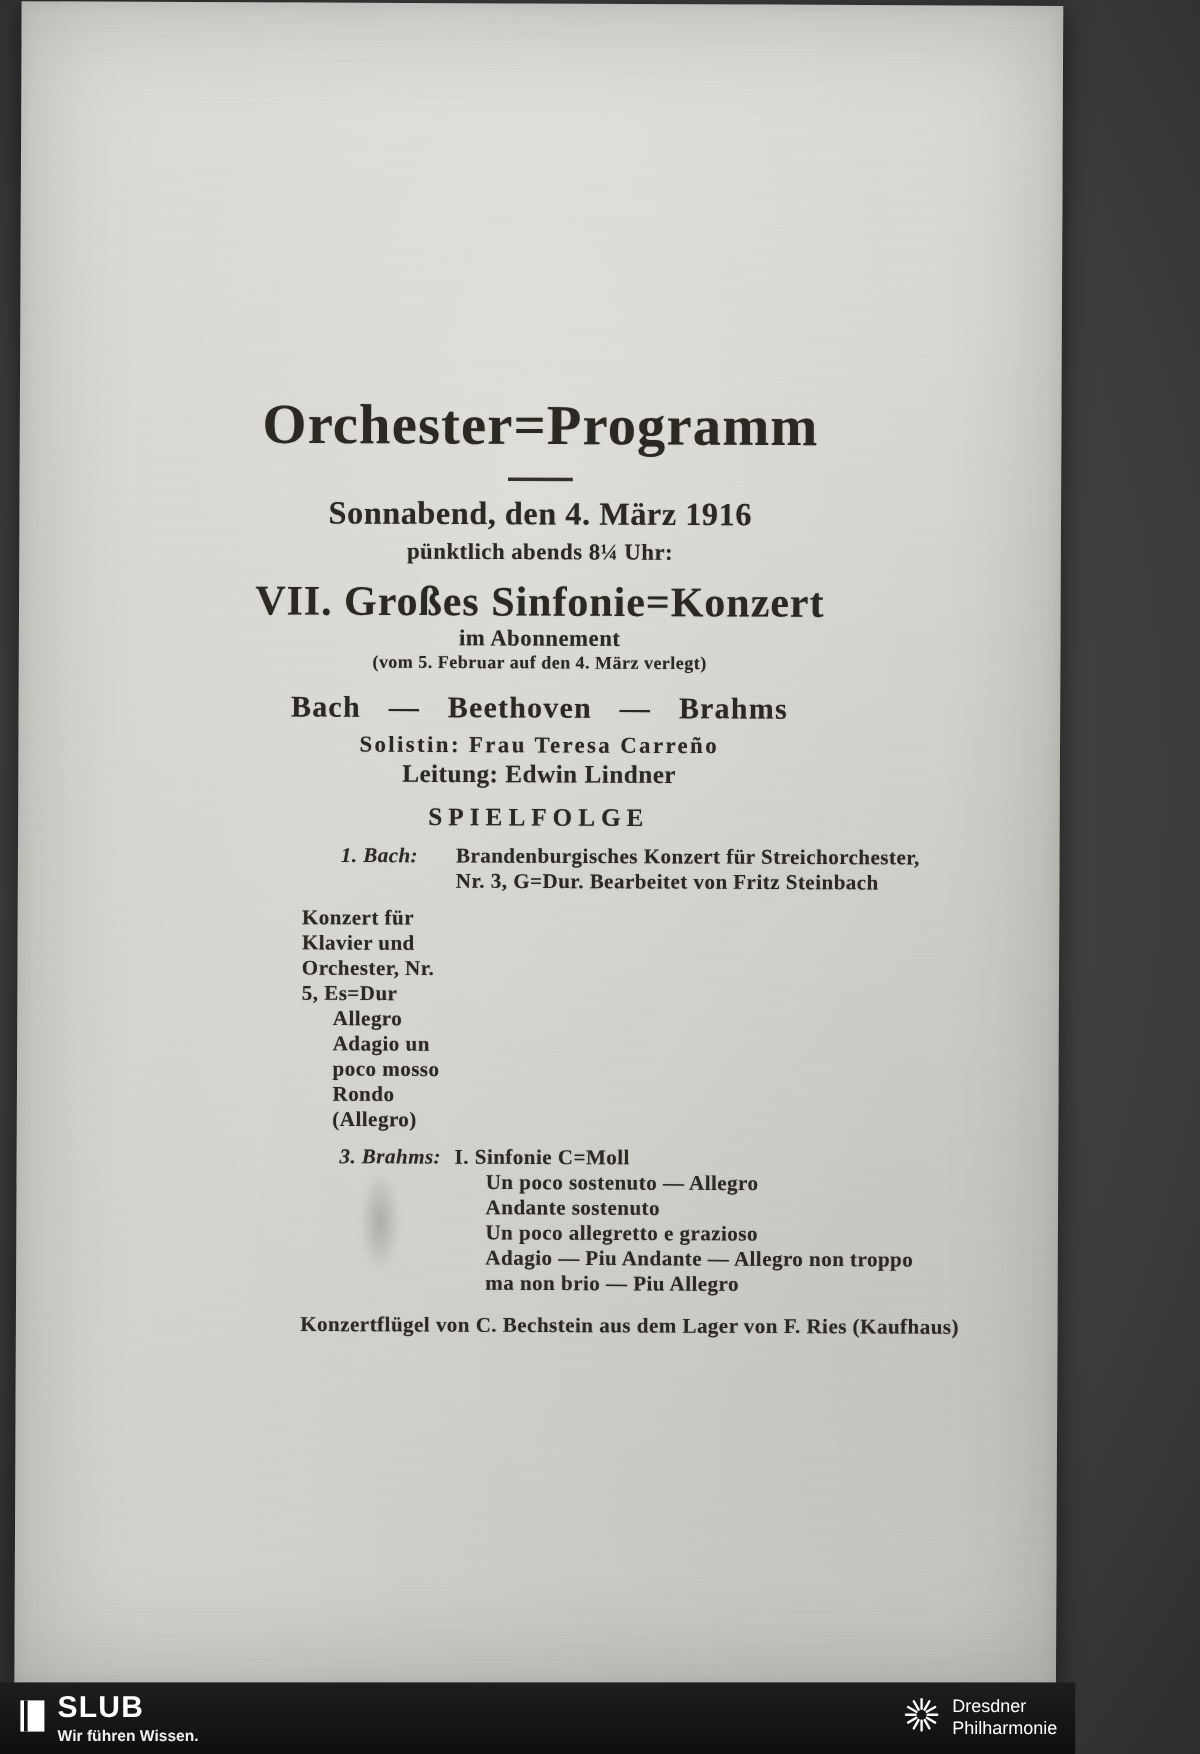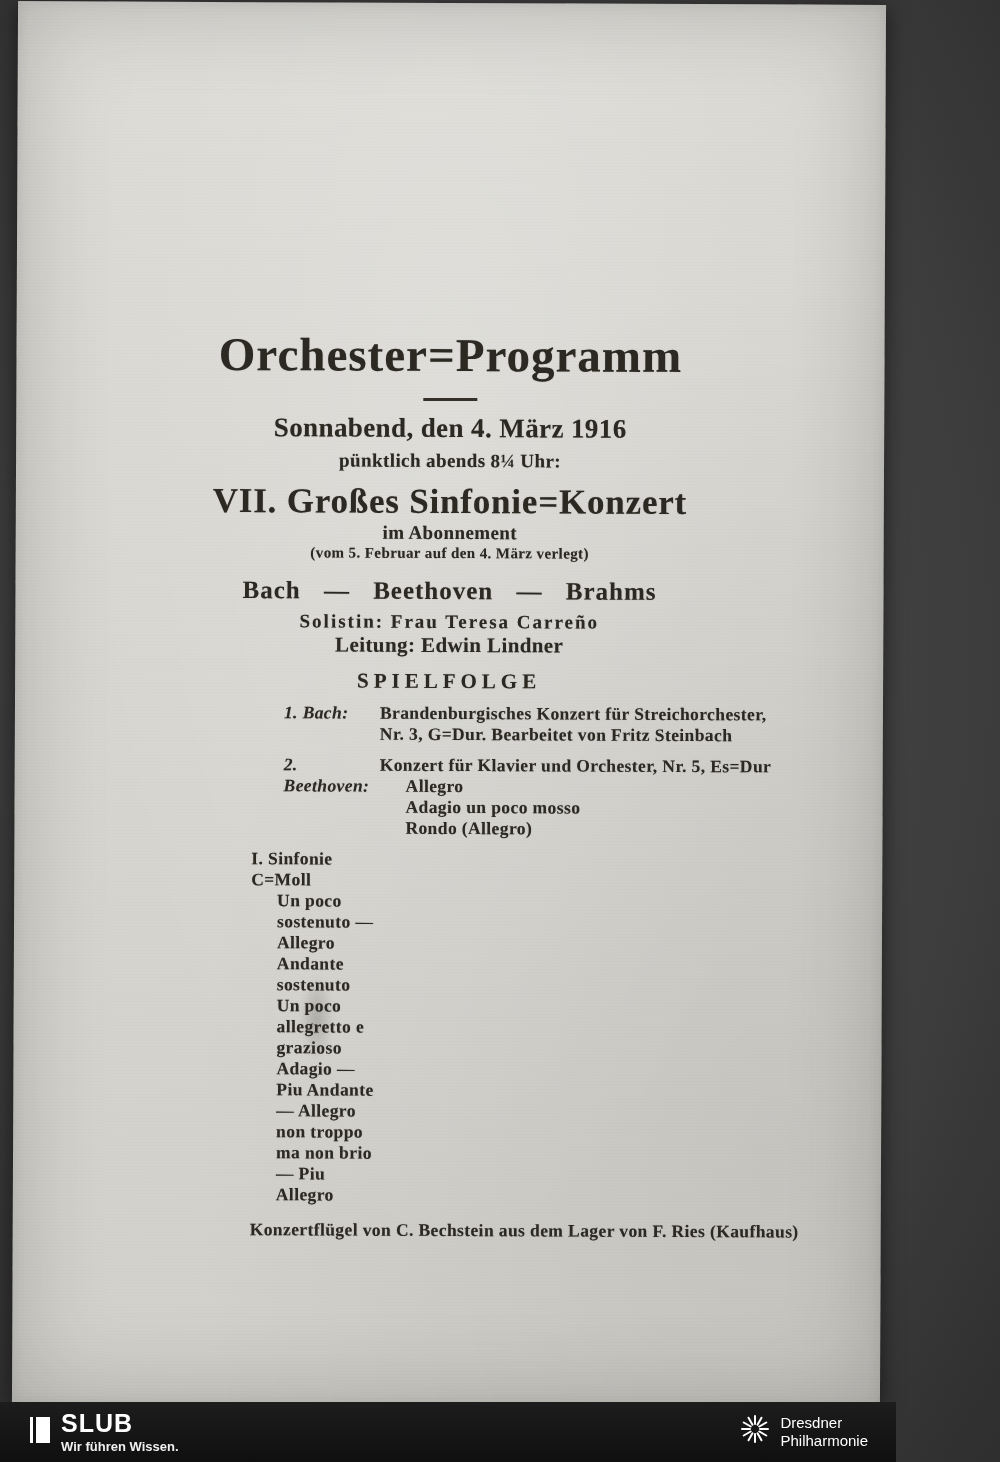--- a/index.html
+++ b/index.html
@@ -59,21 +59,21 @@
   .prog-line  { font-size: 17.5px; line-height: 21px; }
   .prog-line.movement { padding-left: 26px; }
 
   .footnote { margin: 14px 0 0 237px; text-align: left; font-size: 17.5px; line-height: 21px; }
 
   
   .footer {
     position: absolute; left: 0; right: 0; bottom: 0; height: 60px;
     background: linear-gradient(#1d1d1d, #0f0f0f);
     display: flex; align-items: center; justify-content: space-between;
-    padding: 0 28px; box-sizing: border-box;
+    padding: 0 15px; box-sizing: border-box;
     font-family: "Liberation Sans", sans-serif; color: #ffffff;
   }
   .brand-left  { display: flex; align-items: center; gap: 9px; }
   .brand-text  { display: flex; flex-direction: column; }
   .slub-name   { font-size: 25px; font-weight: bold; letter-spacing: 1px; line-height: 25px; }
   .slub-tagline{ font-size: 13px; line-height: 15px; margin-top: 3px; color: #f0f0f0; font-weight: bold; }
   .brand-right { display: flex; gap: 10px; }
   .partner-name{ font-size: 15px; line-height: 18px; }
 </style>
 </head>
@@ -102,30 +102,30 @@
 
         <div class="prog-item">
           <div class="prog-label">1. Bach:</div>
           <div class="prog-lines">
             <div class="prog-line">Brandenburgisches Konzert für Streichorchester,</div>
             <div class="prog-line">Nr. 3, G=Dur.  Bearbeitet von Fritz Steinbach</div>
           </div>
         </div>
 
         <div class="prog-item">
-          <div class="prog-label">2. Beethoven:</div>
           <div class="prog-lines">
             <div class="prog-line">Konzert für Klavier und Orchester, Nr. 5, Es=Dur</div>
             <div class="prog-line movement">Allegro</div>
             <div class="prog-line movement">Adagio un poco mosso</div>
             <div class="prog-line movement">Rondo (Allegro)</div>
           </div>
         </div>
 
         <div class="prog-item">
+          <div class="prog-label">3. Brahms:</div>
           <div class="prog-lines">
             <div class="prog-line">I. Sinfonie C=Moll</div>
             <div class="prog-line movement">Un poco sostenuto — Allegro</div>
             <div class="prog-line movement">Andante sostenuto</div>
             <div class="prog-line movement">Un poco allegretto e grazioso</div>
             <div class="prog-line movement">Adagio — Piu Andante — Allegro non troppo</div>
             <div class="prog-line movement">ma non brio — Piu Allegro</div>
           </div>
         </div>
 

